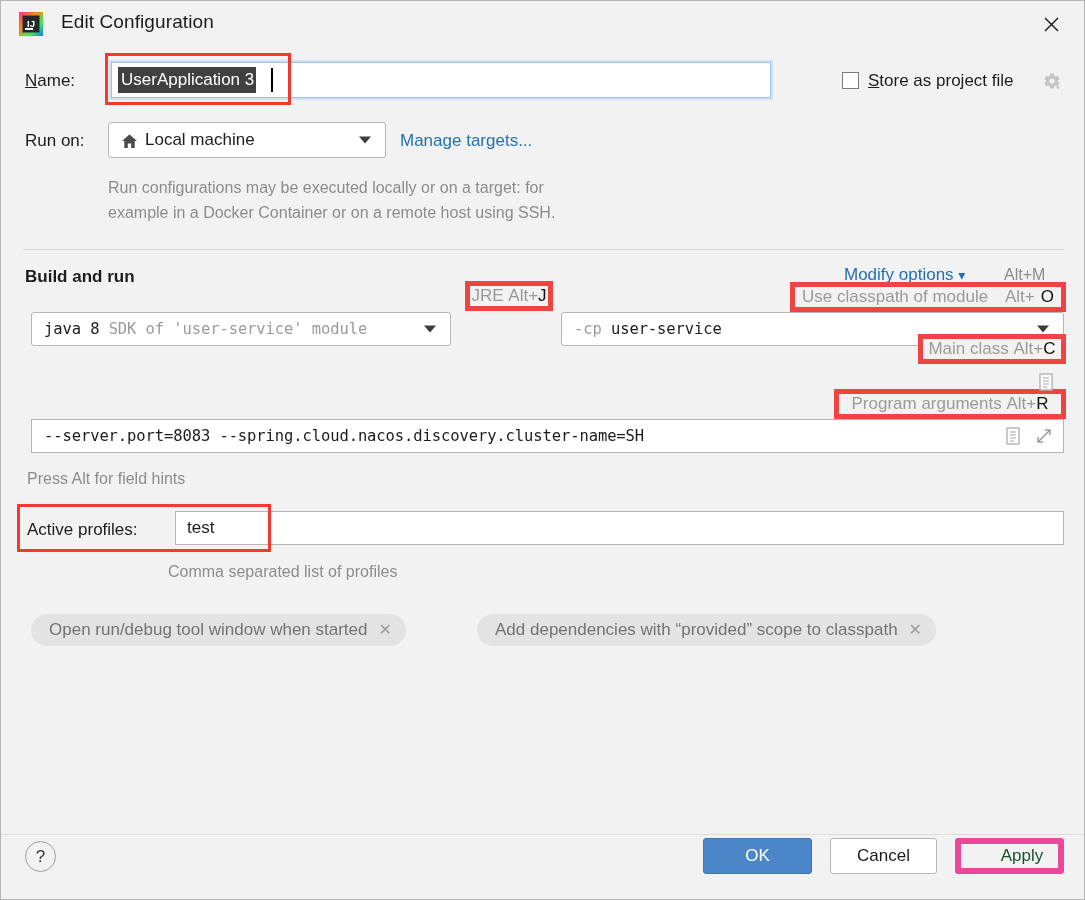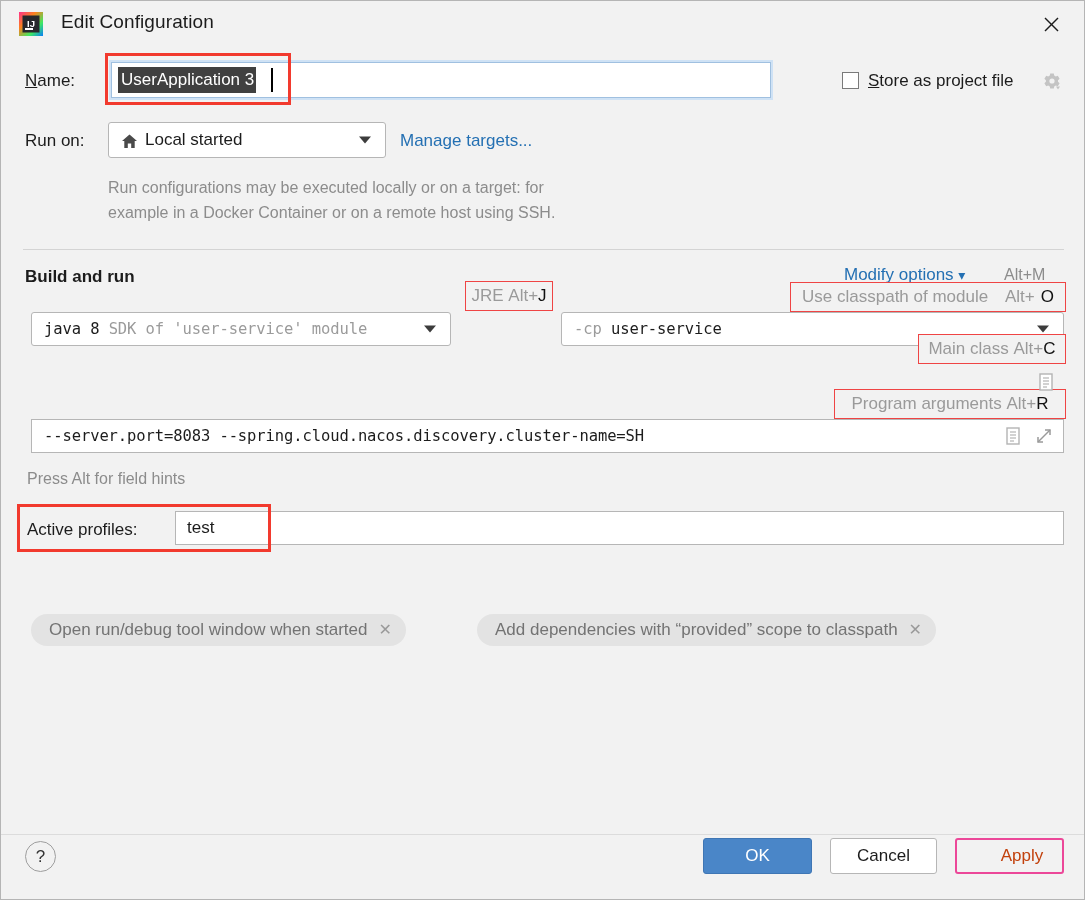--- a/index.html
+++ b/index.html
@@ -161,21 +161,21 @@
     color: #1c1c1c;
     white-space: nowrap;
     letter-spacing: -0.1px;
   }
   .mono .dim { color: #9b9b9b; }
 
   
   .fhint {
     position: absolute;
     background: #f2f2f2;
-    border: 1px solid #ef4444;
+    border: 5px solid #ef4444;
     box-sizing: border-box;
     font-size: 17px;
     color: #9a9a9a;
     display: flex;
     align-items: center;
     justify-content: center;
     padding: 0 9px;
     white-space: nowrap;
     z-index: 6;
     text-align: right;
@@ -252,22 +252,22 @@
     border: 1px solid #3f76b4;
     color: #ffffff;
   }
   .btn-default {
     background: #ffffff;
     border: 1px solid #b6b6b6;
     color: #1c1c1c;
   }
   .btn-disabled {
     background: #f2f2f2;
-    border: 2px solid #ec4899;
-    color: #c2410c;
+    border: 6px solid #ec4899;
+    color: #14532d;
     cursor: default;
     padding-left: 25px;
   }
 
   .icobtn {
     position: absolute;
     cursor: pointer;
     display: flex;
     align-items: center;
     justify-content: center;
@@ -329,21 +329,21 @@
   </div>
 
   <div class="lbl" style="left:24px; top:130px;">Run on:</div>
 
   <div class="combo" style="left:107px; top:121px; width:278px; height:36px;">
     <span class="icobtn" style="left:11px; top:9px; width:18px; height:18px;">
       <svg width="17" height="17" viewBox="0 0 17 17">
         <path d="M8.5 1.5 L16 8 L13.7 8 L13.7 15 L10.2 15 L10.2 10.4 L6.8 10.4 L6.8 15 L3.3 15 L3.3 8 L1 8 Z" fill="#4a4a4a"></path>
       </svg>
     </span>
-    <span class="combo-text" style="left:36px;">Local started</span>
+    <span class="combo-text" style="left:36px;">Local machine</span>
     <span class="combo-arrow"></span>
   </div>
 
   <div class="link" style="left:399px; top:130px;">Manage targets...</div>
 
   <div class="hint" style="left:107px; top:203px;">example in a Docker Container or on a remote host using SSH.</div>
   <div class="hint" style="left:107px; top:178px;">Run configurations may be executed locally or on a target: for</div>
 
   <div class="sep" style="left:22px; top:248px; width:1041px;"></div>
 
@@ -414,20 +414,21 @@
   </div>
 
   <div class="hint" style="left:26px; top:469px;">Press Alt for field hints</div>
 
   <div class="lbl" style="left:26px; top:519px;">Active profiles:</div>
   <div class="tfield" style="left:174px; top:510px; width:889px; height:34px;">
     <span style="position:absolute; left:11px; top:50%; transform:translateY(-50%); font-size:17px; color:#1c1c1c;">test</span>
   </div>
   <div class="redbox" style="left:16px; top:503px; width:254px; height:48px;"></div>
 
+  <div class="hint" style="left:167px; top:562px;">Comma separated list of profiles</div>
 
   <div class="chip" style="left:30px; top:613px;">
     <span class="chip-label">Open run/debug tool window when started</span>
     <span class="chip-x">✕</span>
   </div>
   <div class="chip" style="left:476px; top:613px;">
     <span class="chip-label">Add dependencies with “provided” scope to classpath</span>
     <span class="chip-x">✕</span>
   </div>
 

